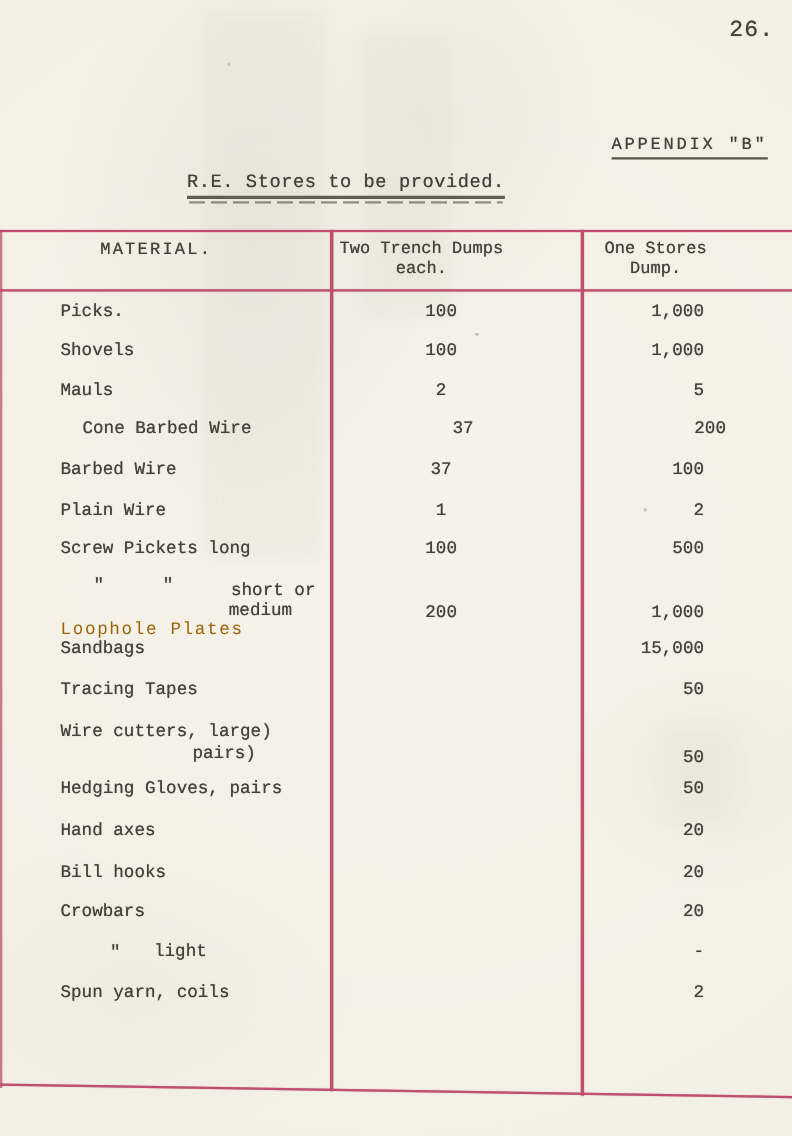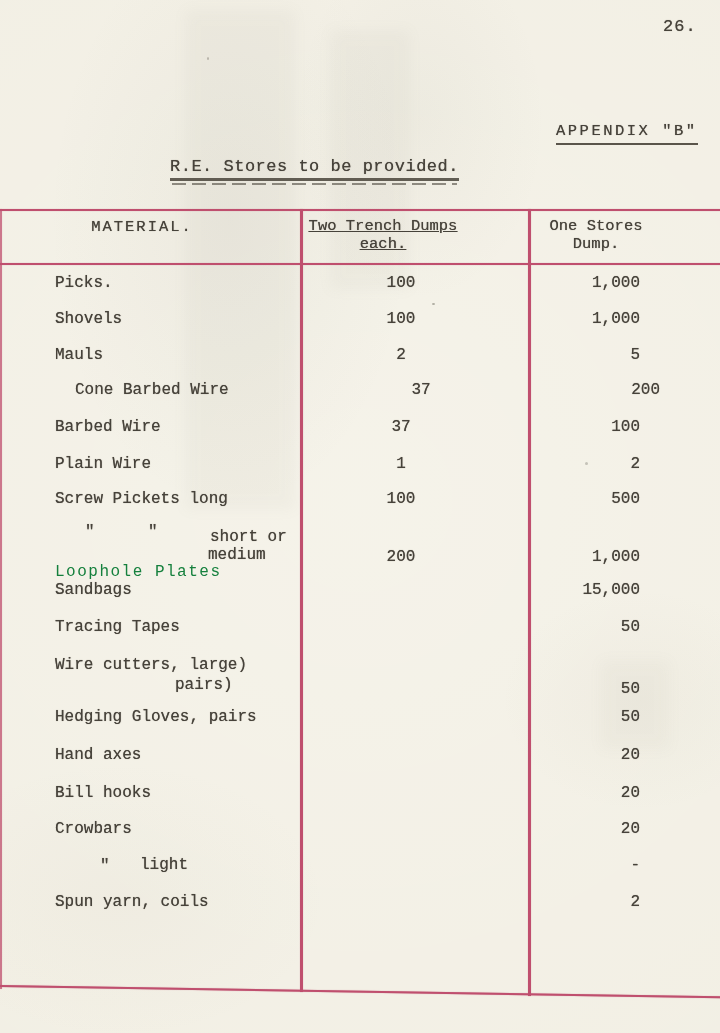--- a/index.html
+++ b/index.html
@@ -19,21 +19,21 @@
       radial-gradient(300px 200px at 120px 900px, rgba(150,140,110,0.04), transparent 70%),
       radial-gradient(900px 900px at 360px 500px, rgba(255,255,250,0.25), transparent 80%);
   }
   .bleed{position:absolute;background:#8a8876;opacity:0.05;filter:blur(7px);pointer-events:none;}
   .bleed1{left:185px;top:10px;width:110px;height:500px;}
   .bleed2{left:330px;top:30px;width:80px;height:260px;}
   .bleed3{left:600px;top:660px;width:70px;height:90px;opacity:0.04;}
 
   .typed{ text-shadow:0 0 0.7px rgba(60,54,44,0.75); }
 
-  .page-number{position:absolute;left:663px;top:17px;font-size:17px;letter-spacing:1px;}
+  .page-number{position:absolute;left:663px;top:17px;font-size:21px;letter-spacing:1px;}
   .appendix{
     position:absolute;left:556px;top:122px;font-size:15.5px;letter-spacing:2.5px;
     padding-bottom:3px;border-bottom:2.5px solid rgba(62,57,47,0.85);
   }
   .doc-title{
     position:absolute;left:170px;top:157px;font-size:17px;letter-spacing:0.5px;
     padding-bottom:2px;border-bottom:3px solid rgba(62,57,47,0.8);
   }
   .doc-title::after{
     content:"";position:absolute;left:2px;right:2px;bottom:-7px;height:2px;
@@ -45,21 +45,21 @@
   .rule-top{left:0;top:209px;width:720px;height:2px;}
   .rule-header{left:0;top:263px;width:720px;height:2px;}
   .rule-bottom{left:-2px;top:985px;width:726px;height:2px;transform:rotate(0.9deg);transform-origin:left center;}
   .rule-left{left:0;top:209px;width:2px;height:780px;opacity:0.75;}
   .rule-col1{left:300px;top:209px;width:2.5px;height:783px;}
   .rule-col2{left:528px;top:209px;width:2.5px;height:787px;}
 
   
   .hcell{position:absolute;font-size:15.5px;line-height:18px;text-align:center;box-sizing:border-box;}
   .h1{left:0;top:218px;width:312px;padding-right:28px;letter-spacing:2px;}
-  .h2{left:300px;top:217px;width:190px;padding-right:24px;text-decoration:underline;}
+  .h2{left:300px;top:217px;width:190px;padding-right:24px;}
   .h3{left:528px;top:217px;width:192px;padding-right:56px;}
 
   
   .row{position:absolute;left:0;width:720px;height:26px;font-size:16px;line-height:19px;}
   .c1{position:absolute;left:0;top:0;width:300px;padding-left:55px;box-sizing:border-box;}
   .c2{position:absolute;left:300px;top:0;width:228px;text-align:center;padding-right:26px;box-sizing:border-box;}
   .c3{position:absolute;left:528px;top:0;width:112px;text-align:right;box-sizing:border-box;}
 
   .row:nth-child(1){top:274px;}
   .row:nth-child(2){top:310px;}
@@ -86,21 +86,21 @@
   .v-ditto2 .m1{position:absolute;left:210px;top:7px;}
   .v-ditto2 .m2{position:absolute;left:208px;top:25px;}
   .v-ditto2 .c2,.v-ditto2 .c3{top:27px;}
 
   .v-twoline .m2{display:block;margin-left:120px;margin-top:1px;}
   .v-twoline .c2,.v-twoline .c3{top:24px;}
 
   .v-indent1 .ditto{left:100px;top:1px;}
   .v-indent1 .m1{position:absolute;left:140px;}
 
-  .v-light .m1{color:#15803d;letter-spacing:1.5px;text-shadow:none;font-weight:400;}
+  .v-light .m1{color:#a16207;letter-spacing:1.5px;text-shadow:none;font-weight:400;}
 
   .speck{position:absolute;border-radius:50%;background:#6d6a5e;opacity:0.5;}
   .speck1{left:432px;top:303px;width:3px;height:2px;}
   .speck2{left:585px;top:462px;width:3px;height:3px;opacity:0.35;}
   .speck3{left:207px;top:57px;width:2px;height:3px;opacity:0.4;}
 </style>
 </head>
 <body>
 
 <div class="paper-texture"></div>

